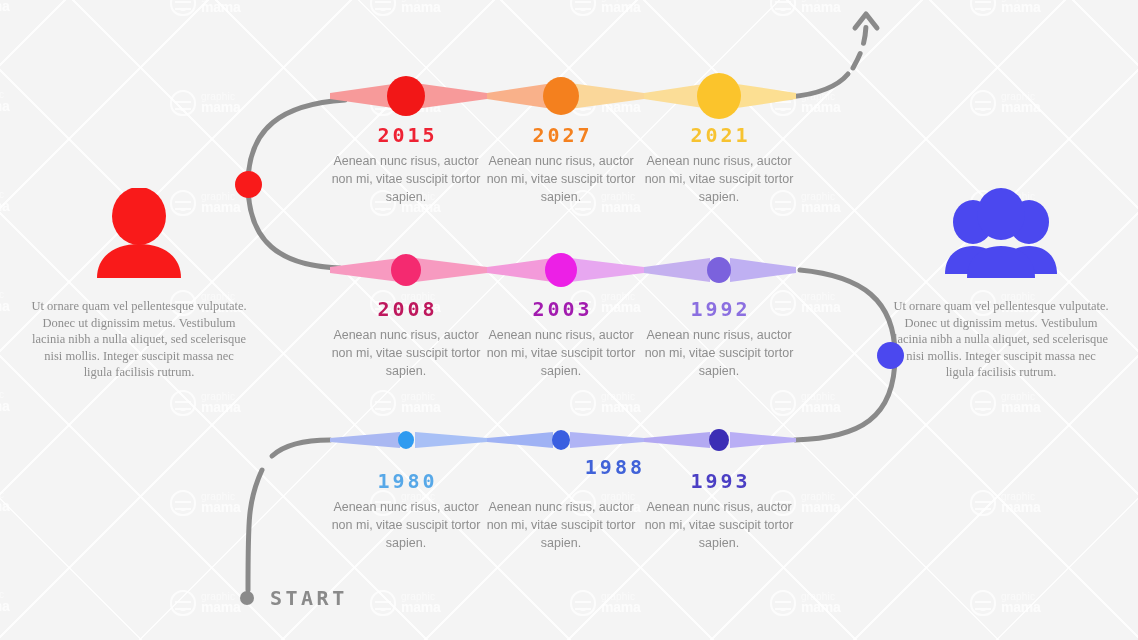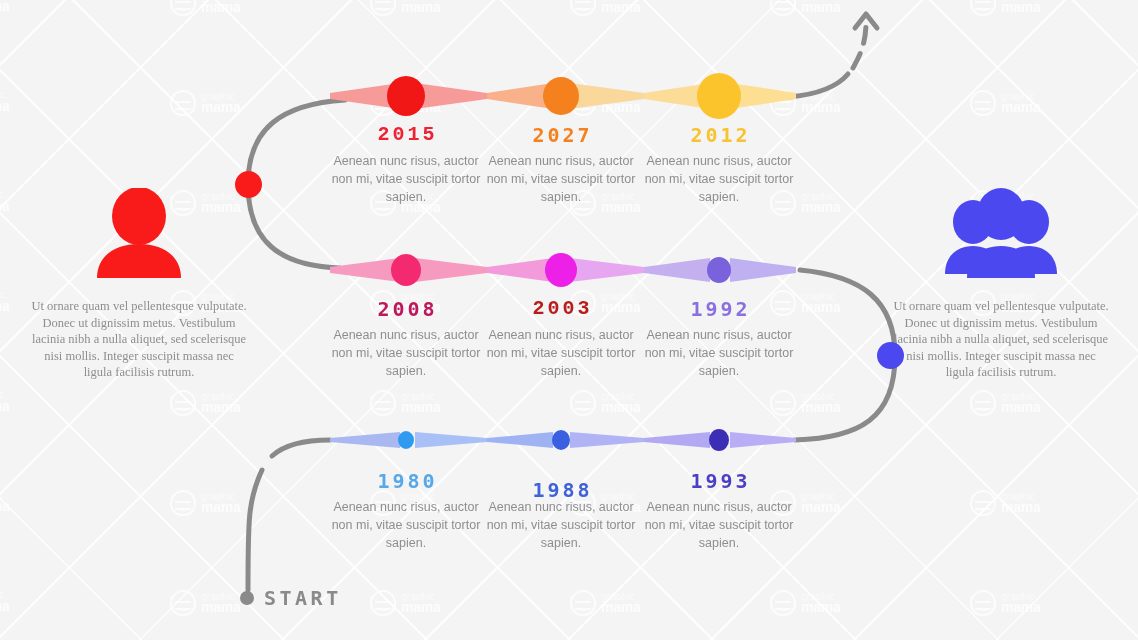--- a/index.html
+++ b/index.html
@@ -111,21 +111,21 @@
     line-height: 18px;
     color: #8e8e8e;
   }
   
   .ribbon { position: absolute; }
 
   
   #start-marker {
     position: absolute;
     left: 240px; top: 586px;
-    display: flex; align-items: center; gap: 10px;
+    display: flex; align-items: center; gap: 16px;
   }
   #start-dot { width: 14px; height: 14px; border-radius: 50%; background: #8a8a8a; }
   #start-label {
     font-family: "DejaVu Sans Mono", "Liberation Mono", monospace;
     font-weight: bold;
     font-size: 20px;
     letter-spacing: 3.5px;
     color: #8a8a8a;
   }
   .endpoint-dot { position: absolute; border-radius: 50%; }
@@ -471,49 +471,49 @@
 
   <div class="row" id="row-top">
       <div class="ribbon" style="left: 330px; top: 15px; width: 70px; height: 26px; background: rgb(247, 154, 154); clip-path: polygon(0% 38%, 100% 0%, 100% 100%, 0% 62%);"></div>
       <div class="ribbon" style="left: 415px; top: 15px; width: 72px; height: 26px; background: rgb(247, 154, 154); clip-path: polygon(0% 0%, 100% 38%, 100% 62%, 0% 100%);"></div>
       <div class="ribbon" style="left: 487px; top: 15px; width: 66px; height: 26px; background: rgb(249, 177, 138); clip-path: polygon(0% 38%, 100% 0%, 100% 100%, 0% 62%);"></div>
       <div class="ribbon" style="left: 570px; top: 15px; width: 74px; height: 26px; background: rgb(250, 215, 154); clip-path: polygon(0% 0%, 100% 38%, 100% 62%, 0% 100%);"></div>
       <div class="ribbon" style="left: 644px; top: 15px; width: 66px; height: 26px; background: rgb(251, 221, 151); clip-path: polygon(0% 38%, 100% 0%, 100% 100%, 0% 62%);"></div>
       <div class="ribbon" style="left: 730px; top: 15px; width: 66px; height: 26px; background: rgb(252, 223, 146); clip-path: polygon(0% 0%, 100% 38%, 100% 62%, 0% 100%);"></div>
       <div class="node" style="left: 322px; top: 0px;">
         <div class="node-dot" style="width: 38px; height: 40px; background: rgb(242, 23, 23); top: 28px;"></div>
-        <div class="node-year" style="top: 55px; color: rgb(238, 34, 51); font-family: Liberation Mono, monospace;">2015</div>
+        <div class="node-year" style="top: 55px; color: rgb(238, 34, 51);">2015</div>
         <div class="node-desc" style="top: 84px;">Aenean nunc risus, auctor non mi, vitae suscipit tortor sapien.</div>
       </div>
       <div class="node" style="left: 477px; top: 0px;">
         <div class="node-dot" style="width: 36px; height: 38px; background: rgb(244, 128, 30); top: 28px;"></div>
         <div class="node-year" style="top: 55px; color: rgb(244, 129, 31);">2027</div>
         <div class="node-desc" style="top: 84px;">Aenean nunc risus, auctor non mi, vitae suscipit tortor sapien.</div>
       </div>
       <div class="node" style="left: 635px; top: 0px;">
         <div class="node-dot" style="width: 44px; height: 46px; background: rgb(251, 196, 44); top: 28px;"></div>
-        <div class="node-year" style="top: 55px; color: rgb(247, 195, 49);">2012</div>
+        <div class="node-year" style="top: 55px; color: rgb(247, 195, 49);">2021</div>
         <div class="node-desc" style="top: 84px;">Aenean nunc risus, auctor non mi, vitae suscipit tortor sapien.</div>
       </div>
     </div>
   <div class="row" id="row-mid">
       <div class="ribbon" style="left: 330px; top: 14px; width: 70px; height: 24px; background: rgb(247, 154, 192); clip-path: polygon(0% 38%, 100% 0%, 100% 100%, 0% 62%);"></div>
       <div class="ribbon" style="left: 415px; top: 14px; width: 72px; height: 24px; background: rgb(247, 154, 192); clip-path: polygon(0% 0%, 100% 38%, 100% 62%, 0% 100%);"></div>
       <div class="ribbon" style="left: 487px; top: 14px; width: 66px; height: 24px; background: rgb(243, 154, 218); clip-path: polygon(0% 38%, 100% 0%, 100% 100%, 0% 62%);"></div>
       <div class="ribbon" style="left: 570px; top: 14px; width: 74px; height: 24px; background: rgb(231, 167, 240); clip-path: polygon(0% 0%, 100% 38%, 100% 62%, 0% 100%);"></div>
       <div class="ribbon" style="left: 644px; top: 14px; width: 66px; height: 24px; background: rgb(196, 176, 239); clip-path: polygon(0% 38%, 100% 0%, 100% 100%, 0% 62%);"></div>
       <div class="ribbon" style="left: 730px; top: 14px; width: 66px; height: 24px; background: rgb(191, 176, 242); clip-path: polygon(0% 0%, 100% 38%, 100% 62%, 0% 100%);"></div>
       <div class="node" style="left: 322px; top: 0px;">
         <div class="node-dot" style="width: 30px; height: 32px; background: rgb(244, 42, 112); top: 26px;"></div>
         <div class="node-year" style="top: 53px; color: #be185d;">2008</div>
         <div class="node-desc" style="top: 82px;">Aenean nunc risus, auctor non mi, vitae suscipit tortor sapien.</div>
       </div>
       <div class="node" style="left: 477px; top: 0px;">
         <div class="node-dot" style="width: 32px; height: 34px; background: rgb(236, 32, 230); top: 26px;"></div>
-        <div class="node-year" style="top: 53px; color: #b91c1c; font-family: Liberation Mono, monospace;">2003</div>
+        <div class="node-year" style="top: 53px; color: #a21caf;">2003</div>
         <div class="node-desc" style="top: 82px;">Aenean nunc risus, auctor non mi, vitae suscipit tortor sapien.</div>
       </div>
       <div class="node" style="left: 635px; top: 0px;">
         <div class="node-dot" style="width: 24px; height: 26px; background: rgb(123, 98, 221); top: 26px;"></div>
         <div class="node-year" style="top: 53px; color: rgb(139, 111, 224);">1992</div>
         <div class="node-desc" style="top: 82px;">Aenean nunc risus, auctor non mi, vitae suscipit tortor sapien.</div>
       </div>
     </div>
   <div class="row" id="row-bot">
       <div class="ribbon" style="left: 330px; top: 8px; width: 70px; height: 16px; background: rgb(170, 184, 242); clip-path: polygon(0% 38%, 100% 0%, 100% 100%, 0% 62%);"></div>
@@ -522,21 +522,21 @@
       <div class="ribbon" style="left: 570px; top: 8px; width: 74px; height: 16px; background: rgb(176, 180, 245); clip-path: polygon(0% 0%, 100% 38%, 100% 62%, 0% 100%);"></div>
       <div class="ribbon" style="left: 644px; top: 8px; width: 66px; height: 16px; background: rgb(179, 169, 242); clip-path: polygon(0% 38%, 100% 0%, 100% 100%, 0% 62%);"></div>
       <div class="ribbon" style="left: 730px; top: 8px; width: 66px; height: 16px; background: rgb(185, 174, 245); clip-path: polygon(0% 0%, 100% 38%, 100% 62%, 0% 100%);"></div>
       <div class="node" style="left: 322px; top: 0px;">
         <div class="node-dot" style="width: 16px; height: 18px; background: rgb(47, 155, 240); top: 16px;"></div>
         <div class="node-year" style="top: 45px; color: rgb(87, 168, 232);">1980</div>
         <div class="node-desc" style="top: 74px;">Aenean nunc risus, auctor non mi, vitae suscipit tortor sapien.</div>
       </div>
       <div class="node" style="left: 477px; top: 0px;">
         <div class="node-dot" style="width: 18px; height: 20px; background: rgb(58, 95, 224); top: 16px;"></div>
-        <div class="node-year" style="top: 54px; color: rgb(64, 98, 216);">1988</div>
+        <div class="node-year" style="top: 31px; color: rgb(64, 98, 216); text-align: right;">1988</div>
         <div class="node-desc" style="top: 74px;">Aenean nunc risus, auctor non mi, vitae suscipit tortor sapien.</div>
       </div>
       <div class="node" style="left: 635px; top: 0px;">
         <div class="node-dot" style="width: 20px; height: 22px; background: rgb(60, 47, 181); top: 16px;"></div>
         <div class="node-year" style="top: 45px; color: rgb(75, 63, 196);">1993</div>
         <div class="node-desc" style="top: 74px;">Aenean nunc risus, auctor non mi, vitae suscipit tortor sapien.</div>
       </div>
     </div>
 
   <div id="start-marker">

